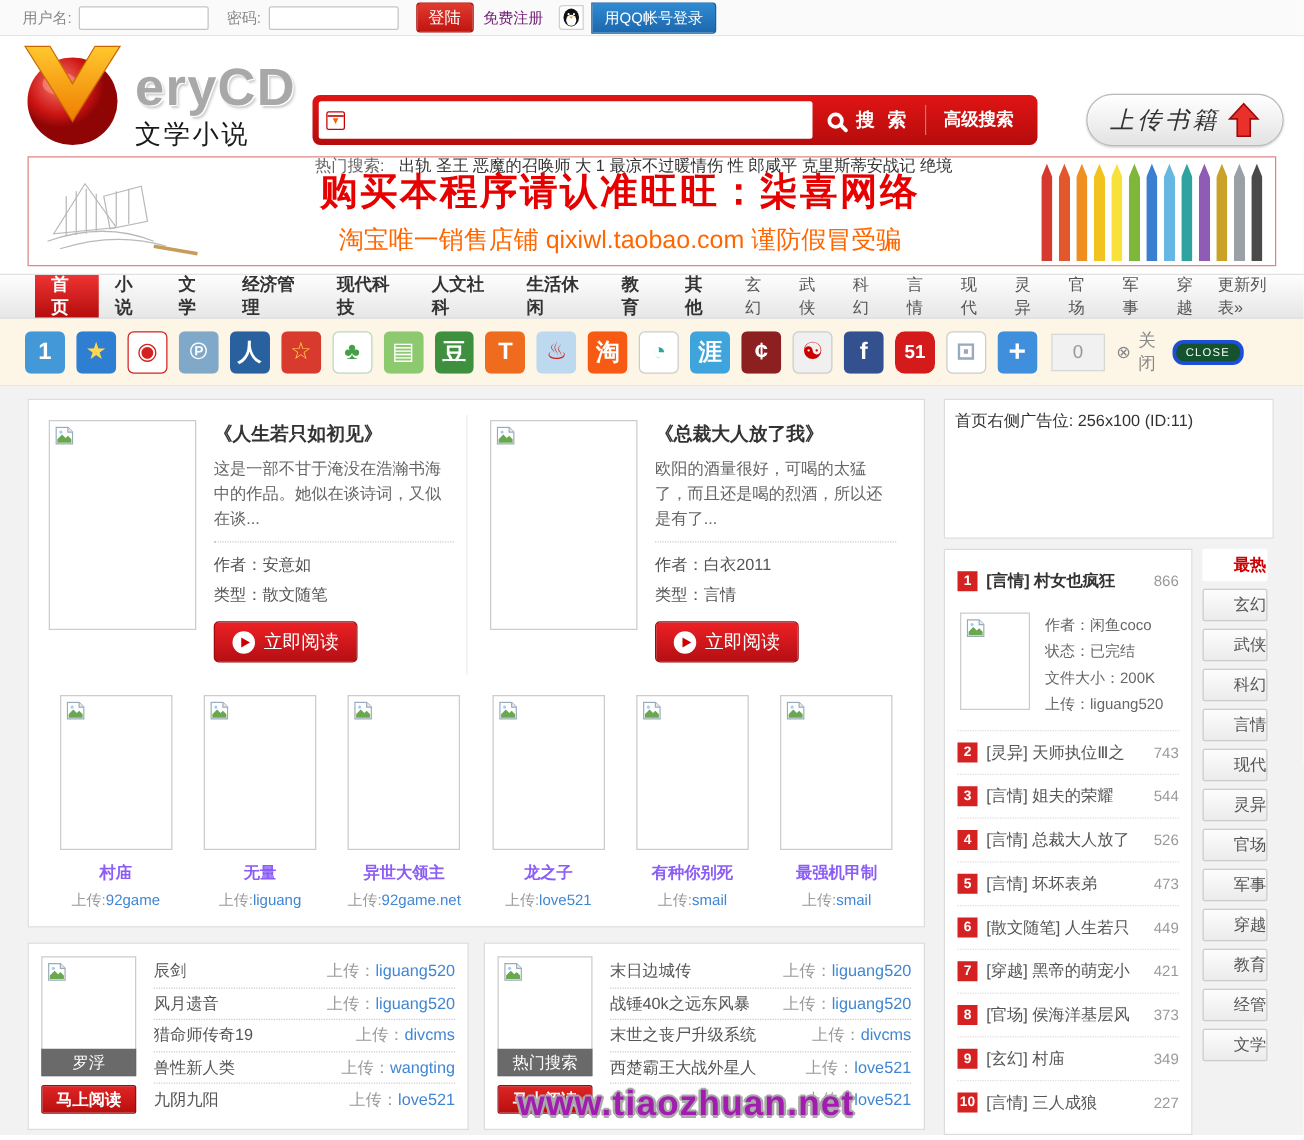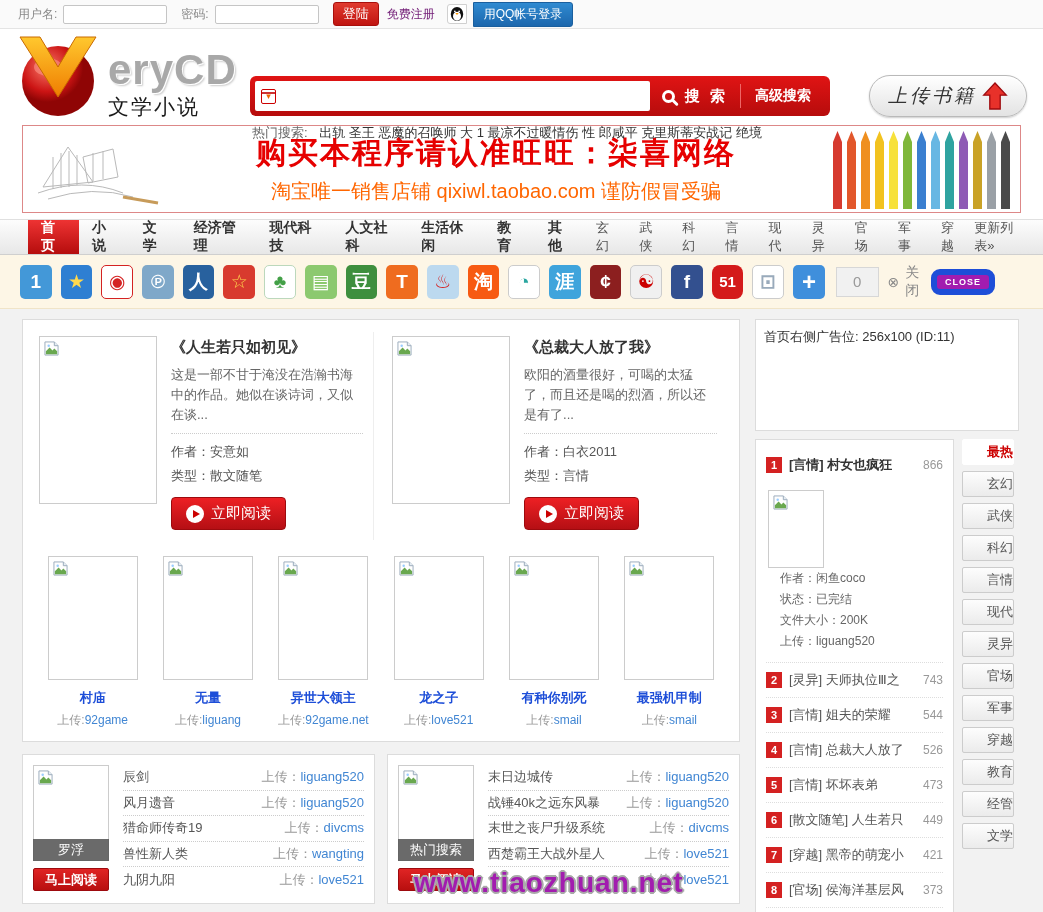--- a/index.html
+++ b/index.html
@@ -57,21 +57,21 @@
   .nav-item { display:flex; align-items:center; padding:0 13px; font-size:14px; font-weight:bold; color:#333; cursor:pointer; }
   .nav-item.active { background:linear-gradient(#e33,#b50d0d); color:#fff; }
   .nav-sub { display:flex; align-items:center; padding:0 10px; font-size:13px; color:#555; cursor:pointer; }
   .nav-more { margin-left:auto; margin-right:16px; display:flex; align-items:center; font-size:13px; color:#555; cursor:pointer; }
 
   
   .sharebar { height:54px; background:#fdf6e6; border-bottom:1px solid #f0e4c8; display:flex; align-items:center; padding:0 20px; gap:9px; }
   .sicon { width:34px; height:34px; border-radius:5px; border:1px solid transparent; display:flex; align-items:center; justify-content:center; font-size:19px; font-weight:bold; cursor:pointer; }
   .scounter { width:46px; height:30px; background:#f1f1f1; border:1px solid #d7d7d7; color:#999; display:flex; align-items:center; justify-content:center; font-size:15px; margin-left:2px; }
   .closegrp { margin-left:auto; margin-right:28px; display:flex; align-items:center; gap:6px; cursor:pointer; color:#888; font-size:14px; }
-  .closebadge { background:#a21caf; border:6px solid #1d4ed8; color:#fff; font-size:9px; font-weight:bold; border-radius:9px; padding:2px 8px; letter-spacing:1px; }
+  .closebadge { background:#14532d; border:3px solid #1d4ed8; color:#fff; font-size:9px; font-weight:normal; border-radius:9px; padding:2px 8px; letter-spacing:1px; }
 
   
   .main { background:#f2f2f2; padding:10px 0 0; }
   .main-cols { display:flex; margin:0 22px; gap:15px; }
   .leftcol { width:718px; }
   .rightcol { width:264px; }
 
   .box { background:#fff; border:1px solid #dcdcdc; }
 
   .featured-box { padding:12px; }
@@ -85,21 +85,21 @@
   .feat-title { font-size:15px; font-weight:bold; color:#333; margin:2px 0 8px; cursor:pointer; }
   .feat-desc { font-size:13px; color:#666; line-height:1.55; border-bottom:1px dotted #ccc; padding-bottom:8px; }
   .feat-meta { font-size:13px; color:#555; line-height:1.8; margin-top:6px; }
   .btn-read { display:inline-flex; align-items:center; gap:7px; background:linear-gradient(#ed2024,#b50f14); border:1px solid #9d0a0e; border-radius:4px; color:#fff; font-weight:normal; font-size:15px; padding:6px 14px; margin-top:10px; cursor:pointer; }
   .play { width:18px; height:18px; border-radius:50%; background:#fff; display:inline-flex; align-items:center; justify-content:center; }
   .play::after { content:""; border-left:7px solid #c00; border-top:4px solid transparent; border-bottom:4px solid transparent; margin-left:2px; }
 
   .grid-row { display:flex; margin-top:16px; }
   .gcell { flex:1; text-align:center; }
   .gcell .cover { width:90px; height:124px; margin:0 auto; cursor:pointer; }
-  .gtitle { font-size:13px; font-weight:bold; color:#1d4ed8; margin-top:9px; cursor:pointer; }
+  .gtitle { font-size:13px; font-weight:bold; color:#8b5cf6; margin-top:9px; cursor:pointer; }
   .gupl { font-size:12px; margin-top:5px; }
   .lbl { color:#999; }
   .lnk { color:#4186d3; cursor:pointer; }
 
   .listrow { display:flex; gap:12px; margin-top:12px; }
   .listbox { width:353px; padding:10px; display:flex; position:relative; }
   .lb-left { width:76px; flex:0 0 auto; }
   .lb-cover { width:76px; height:96px; border:1px solid #ccc; position:relative; cursor:pointer; }
   .lb-cap { position:absolute; left:-1px; right:-1px; bottom:-1px; height:22px; background:rgba(90,90,90,.9); color:#fff; font-size:13px; display:flex; align-items:center; justify-content:center; }
   .btn-read-sm { margin-top:7px; width:76px; height:23px; background:linear-gradient(#e02424,#b80f0f); border:1px solid #9d0a0e; border-radius:2px; color:#fff; font-size:13px; font-weight:bold; display:flex; align-items:center; justify-content:center; cursor:pointer; }
@@ -111,21 +111,21 @@
   
   .ad-box { height:112px; padding:8px; font-size:13px; color:#333; }
   .rank-area { display:flex; margin-top:8px; gap:8px; }
   .rank-box { width:199px; padding:8px 10px; }
   .rank-item { display:flex; align-items:center; padding:8px 0; border-bottom:1px dotted #ddd; font-size:13px; color:#555; }
   .rank-item:last-child { border-bottom:none; }
   .rbadge { width:16px; height:16px; background:#d42121; color:#fff; font-size:11px; font-weight:bold; display:flex; align-items:center; justify-content:center; margin-right:7px; flex:0 0 auto; }
   .rtitle { cursor:pointer; white-space:nowrap; overflow:hidden; }
   .rtitle b { color:#333; }
   .rcount { margin-left:auto; color:#999; font-size:12px; padding-left:6px; }
-  .rank-detail { display:flex; padding:8px 0 10px 2px; border-bottom:1px dotted #ddd;flex-direction:column; }
+  .rank-detail { display:flex; padding:8px 0 10px 2px; border-bottom:1px dotted #ddd; }
   .rank-detail .cover { width:56px; height:78px; flex:0 0 auto; cursor:pointer; }
   .rd-lines { margin-left:12px; font-size:12px; color:#666; line-height:1.75; }
   .rank-tabs { width:52px; }
   .rtab { height:26px; line-height:24px; text-align:right; border:1px solid #ccc; border-radius:2px; background:linear-gradient(#fdfdfd,#ebebeb); color:#555; font-size:13px; margin-bottom:6px; cursor:pointer; }
   .rtab.active { background:#fff; border-color:#fff; color:#cc0000; font-weight:bold; }
 
   .watermark { position:absolute; left:26px; bottom:4px; font-size:28px; font-weight:bold; color:#a21caf; letter-spacing:1px; white-space:nowrap; z-index:6; pointer-events:none;
     text-shadow:-2px 0 #a9a9a9,2px 0 #a9a9a9,0 -2px #a9a9a9,0 2px #a9a9a9,-1px -1px #a9a9a9,1px 1px #a9a9a9,1px -1px #a9a9a9,-1px 1px #a9a9a9; }
 </style>
 </head>

